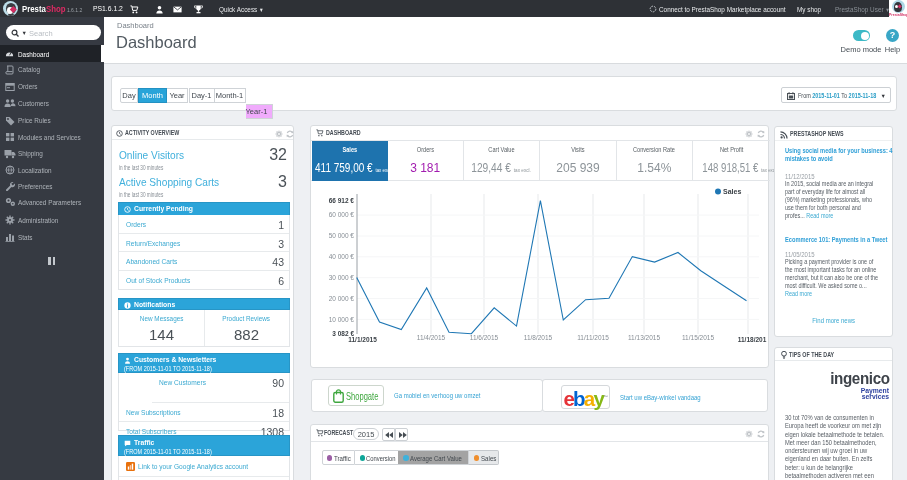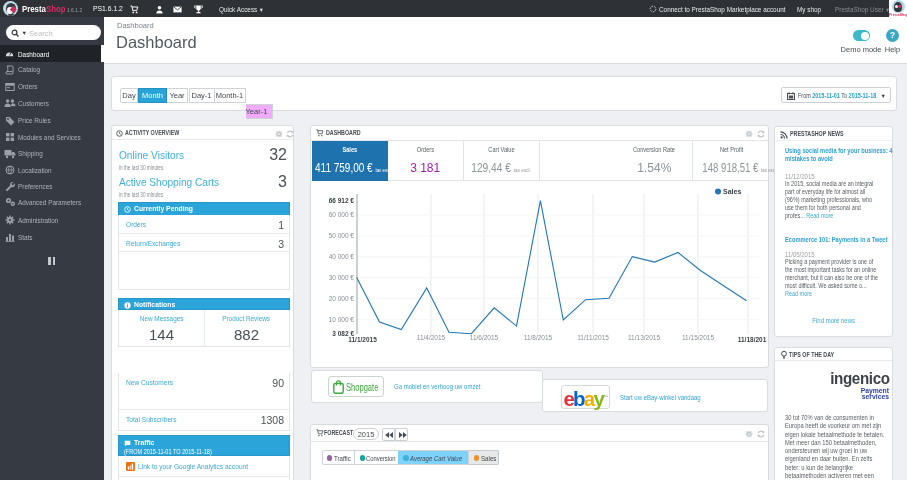--- a/index.html
+++ b/index.html
@@ -257,42 +257,62 @@
   </div>
   <div class="tbl" style="top:89px;height:75px;">
     <div class="trow" style="height:18.5px;">
         <span class="lbl" style="top:5px;"><span class="c">Orders</span></span>
         <span class="val" style="top:4px;">1</span>
       </div>
     <div class="trow" style="height:18.5px;">
         <span class="lbl" style="top:5px;"><span class="c">Return/Exchanges</span></span>
         <span class="val" style="top:4px;">3</span>
       </div>
+    <div class="trow" style="height:18.5px;">
+        <span class="lbl" style="top:5px;"><span class="c">Abandoned Carts</span></span>
+        <span class="val" style="top:4px;">43</span>
+      </div>
+    <div class="trow" style="height:18.5px;border-bottom:none;">
+        <span class="lbl" style="top:5px;"><span class="c">Out of Stock Products</span></span>
+        <span class="val" style="top:4px;">6</span>
+      </div>
   </div>
 
   <div class="bluebar" style="top:172px;height:12px;font-size:8px;font-weight:bold;line-height:11px;">
     <svg class="abs" style="left:5px;top:2.5px;" width="7" height="7" viewBox="0 0 8 8">
         <circle cx="4" cy="4" r="3.6" fill="#fff"></circle>
         <rect x="3.4" y="1.8" width="1.2" height="1.2" fill="#2ba4d9"></rect>
         <rect x="3.4" y="3.6" width="1.2" height="2.8" fill="#2ba4d9"></rect>
       </svg>
     <span class="c" style="position:absolute;left:15px;top:0;">Notifications</span>
   </div>
   <div class="tbl" style="top:184px;height:37px;">
     <div class="abs" style="left:50%;top:0;width:1px;height:100%;background:#e7eaec;"></div>
     <div class="abs" style="left:0;top:4px;width:50%;text-align:center;font-size:7.5px;color:#3ba9d1;"><span class="cc">New Messages</span></div>
     <div class="abs" style="left:50%;top:4px;width:50%;text-align:center;font-size:7.5px;color:#3ba9d1;"><span class="cc">Product Reviews</span></div>
     <div class="abs" style="left:0;top:16px;width:50%;text-align:center;font-size:15px;color:#4a5157;">144</div>
     <div class="abs" style="left:50%;top:16px;width:50%;text-align:center;font-size:15px;color:#4a5157;">882</div>
   </div>
 
+  <div class="bluebar" style="top:227px;height:20px;">
+    <svg class="abs" style="left:5px;top:3px;" width="7" height="7" viewBox="0 0 10 10">
+        <circle cx="5" cy="3" r="2" fill="#fff"></circle>
+        <path d="M1.5 9.5 c0-2.5 1.5-3.5 3.5-3.5 s3.5 1 3.5 3.5 z" fill="#fff"></path>
+      </svg>
+    <span class="c" style="position:absolute;left:15px;top:1px;font-size:8px;font-weight:bold;">Customers &amp; Newsletters</span>
+    <span class="c" style="position:absolute;left:5px;top:11px;font-size:6.5px;">(FROM 2015-11-01 TO 2015-11-18)</span>
+  </div>
   <div class="tbl" style="top:247px;height:58px;">
-    <div class="trow" style="height:37px;">
+    <div class="trow" style="height:30px;margin-left:33px;">
         <span class="lbl" style="top:5px;"><span class="c">New Customers</span></span>
         <span class="val" style="top:4px;">90</span>
+      </div>
+    <div class="trow" style="height:19.3px;">
+        <span class="lbl" style="top:5px;"><span class="c">New Subscriptions</span></span>
+        <span class="val" style="top:4px;">18</span>
       </div>
     <div class="trow" style="height:19.3px;border-bottom:none;">
         <span class="lbl" style="top:5px;"><span class="c">Total Subscribers</span></span>
         <span class="val" style="top:4px;">1308</span>
       </div>
   </div>
 
   <div class="bluebar" style="top:309px;height:21px;">
     <svg class="abs" style="left:5px;top:4px;" width="7" height="7" viewBox="0 0 10 10">
         <path d="M1 1 h8 v6 h-5 l-2.5 2 v-2 h-0.5 z" fill="#fff"></path>
@@ -343,20 +363,24 @@
       <div class="abs" style="left:0;top:4px;width:76px;text-align:center;font-size:7.5px;font-weight:bold;color:#fff;"><span class="cc">Sales</span></div>
       <div class="abs" style="left:3px;top:20px;font-size:12.5px;color:#fff;white-space:nowrap;"><span class="c" style="transform:scaleX(0.8);">411 759,00 € <span style="font-size:5.5px;">tax excl.</span></span></div>
     </div>
     <div class="abs" style="left:76.5px;top:0;width:76.4px;height:40px;border-right:1px solid #e2e5e8;">
       <div class="abs" style="left:0;top:4px;width:100%;text-align:center;font-size:7.5px;color:#5a6166;"><span class="cc">Orders</span></div>
       <div class="abs" style="left:0;top:20px;width:100%;text-align:center;font-size:12px;color:#a21caf;">3 181</div>
     </div>
     <div class="abs" style="left:152.9px;top:0;width:76.4px;height:40px;border-right:1px solid #e2e5e8;">
       <div class="abs" style="left:0;top:4px;width:100%;text-align:center;font-size:7.5px;color:#5a6166;"><span class="cc">Cart Value</span></div>
       <div class="abs" style="left:0;top:20px;width:100%;text-align:center;font-size:12px;color:#8d9499;white-space:nowrap;"><span class="cc" style="transform:scaleX(0.85);">129,44 € <span style="font-size:5.5px;">tax excl.</span></span></div>
+    </div>
+    <div class="abs" style="left:229.3px;top:0;width:76.4px;height:40px;border-right:1px solid #e2e5e8;">
+      <div class="abs" style="left:0;top:4px;width:100%;text-align:center;font-size:7.5px;color:#5a6166;"><span class="cc">Visits</span></div>
+      <div class="abs" style="left:0;top:20px;width:100%;text-align:center;font-size:12px;color:#8d9499;">205 939</div>
     </div>
     <div class="abs" style="left:305.7px;top:0;width:76.4px;height:40px;border-right:1px solid #e2e5e8;">
       <div class="abs" style="left:0;top:4px;width:100%;text-align:center;font-size:7.5px;color:#5a6166;"><span class="cc">Conversion Rate</span></div>
       <div class="abs" style="left:0;top:20px;width:100%;text-align:center;font-size:12px;color:#8d9499;">1.54%</div>
     </div>
     <div class="abs" style="left:382.1px;top:0;width:76.4px;height:40px;">
       <div class="abs" style="left:0;top:4px;width:100%;text-align:center;font-size:7.5px;color:#5a6166;"><span class="cc">Net Profit</span></div>
       <div class="abs" style="left:0;top:20px;width:100%;text-align:center;font-size:12px;color:#8d9499;white-space:nowrap;"><span class="cc" style="transform:scaleX(0.8);">148 918,51 € <span style="font-size:5.5px;">tax excl.</span></span></div>
     </div>
   </div>
@@ -399,21 +423,21 @@
       <text x="387" y="153.5">11/15/2015</text>
       <text x="51.5" y="155.5" font-weight="bold" fill="#3c4248">11/1/2015</text>
       <text x="441" y="155.5" font-weight="bold" fill="#3c4248">11/18/201</text>
     </g>
     <polyline fill="none" stroke="#1f77b4" stroke-width="1.1" points="45.7,91.4 68.5,136 90.3,143.6 115.7,102 138,146.2 160.4,147.7 183.2,121.8 205.5,140.1 229.4,14.7 252.3,134 274.6,113.7 298,112.2 321.3,70.6 343.6,76.1 367,66.5 389.8,84.8 412.2,99.5 435.5,114.7"></polyline>
     <circle cx="407" cy="5.5" r="3" fill="#1f77b4"></circle>
     <text x="412" y="8" font-family="Liberation Sans, sans-serif" font-size="7" font-weight="bold" fill="#3c4248">Sales</text>
   </svg>
 </div>
 
-<div class="panel" id="promo1" style="left:311px;top:370px;width:232px;height:33px;">
+<div class="panel" id="promo1" style="left:311px;top:379px;width:232px;height:33px;">
   <div class="abs" style="left:15.5px;top:4.5px;width:56px;height:21px;border:1px solid #cdd6cd;border-radius:3px;">
     <svg class="abs" style="left:4px;top:3px;" width="11" height="14" viewBox="0 0 11 14">
         <rect x="0.8" y="3.5" width="9.4" height="9.7" rx="1.5" stroke="#3fa73f" stroke-width="1.4" fill="none"></rect>
         <path d="M3.5 5.5 V2.8 a2 2 0 0 1 4 0 V5.5" stroke="#3fa73f" stroke-width="1.2" fill="none"></path>
       </svg>
     <div class="abs" style="left:17px;top:4px;font-size:10.5px;color:#3fa73f;"><span class="c" style="transform:scaleX(0.72);">Shopgate</span></div>
   </div>
   <div class="abs" style="left:81.5px;top:11px;font-size:7.5px;color:#36a3d4;"><span class="c" style="transform:scaleX(0.8);">Ga mobiel en verhoog uw omzet</span></div>
 </div>
 <div class="panel" id="promo2" style="left:542px;top:379px;width:226px;height:33px;">
@@ -462,21 +486,21 @@
   </div>
   <div class="abs" style="left:10.5px;top:24.5px;height:15px;">
     <div class="abs" style="left:0;top:0;width:33px;height:15px;border:1px solid #cfd3d7;border-radius:2px 0 0 2px;background:#fff;">
       <div class="abs" style="left:4px;top:4.5px;width:5.5px;height:5.5px;border-radius:50%;background:#9b5fa5;"></div>
       <div class="abs" style="left:11px;top:3.5px;font-size:7.5px;color:#42484e;"><span class="c" style="transform:scaleX(0.82);">Traffic</span></div>
     </div>
     <div class="abs" style="left:33px;top:0;width:58px;height:15px;border:1px solid #cfd3d7;border-left:none;background:#fff;">
       <div class="abs" style="left:5px;top:4.5px;width:5.5px;height:5.5px;border-radius:50%;background:#0fa699;"></div>
       <div class="abs" style="left:11.5px;top:3.5px;font-size:7.5px;color:#42484e;"><span class="c" style="transform:scaleX(0.78);">Conversion</span></div>
     </div>
-    <div class="abs" style="left:76.5px;top:0;width:70.5px;height:15px;border:1px solid #cfd3d7;border-left:none;background:#7dd3fc;font-style:italic;">
+    <div class="abs" style="left:76.5px;top:0;width:70.5px;height:15px;border:1px solid #cfd3d7;border-left:none;background:#a3a3a3;">
       <div class="abs" style="left:5px;top:4.5px;width:5.5px;height:5.5px;border-radius:50%;background:#3fb1da;"></div>
       <div class="abs" style="left:11.5px;top:3.5px;font-size:7.5px;color:#42484e;"><span class="c" style="transform:scaleX(0.8);">Average Cart Value</span></div>
     </div>
     <div class="abs" style="left:147px;top:0;width:30px;height:15px;border:1px solid #c4c8cc;border-left:none;background:#e6e8ea;border-radius:0 2px 2px 0;">
       <div class="abs" style="left:5px;top:4.5px;width:5.5px;height:5.5px;border-radius:50%;background:#ef8e2d;"></div>
       <div class="abs" style="left:12px;top:3.5px;font-size:7.5px;color:#42484e;"><span class="c" style="transform:scaleX(0.82);">Sales</span></div>
     </div>
   </div>
 </div>
 

